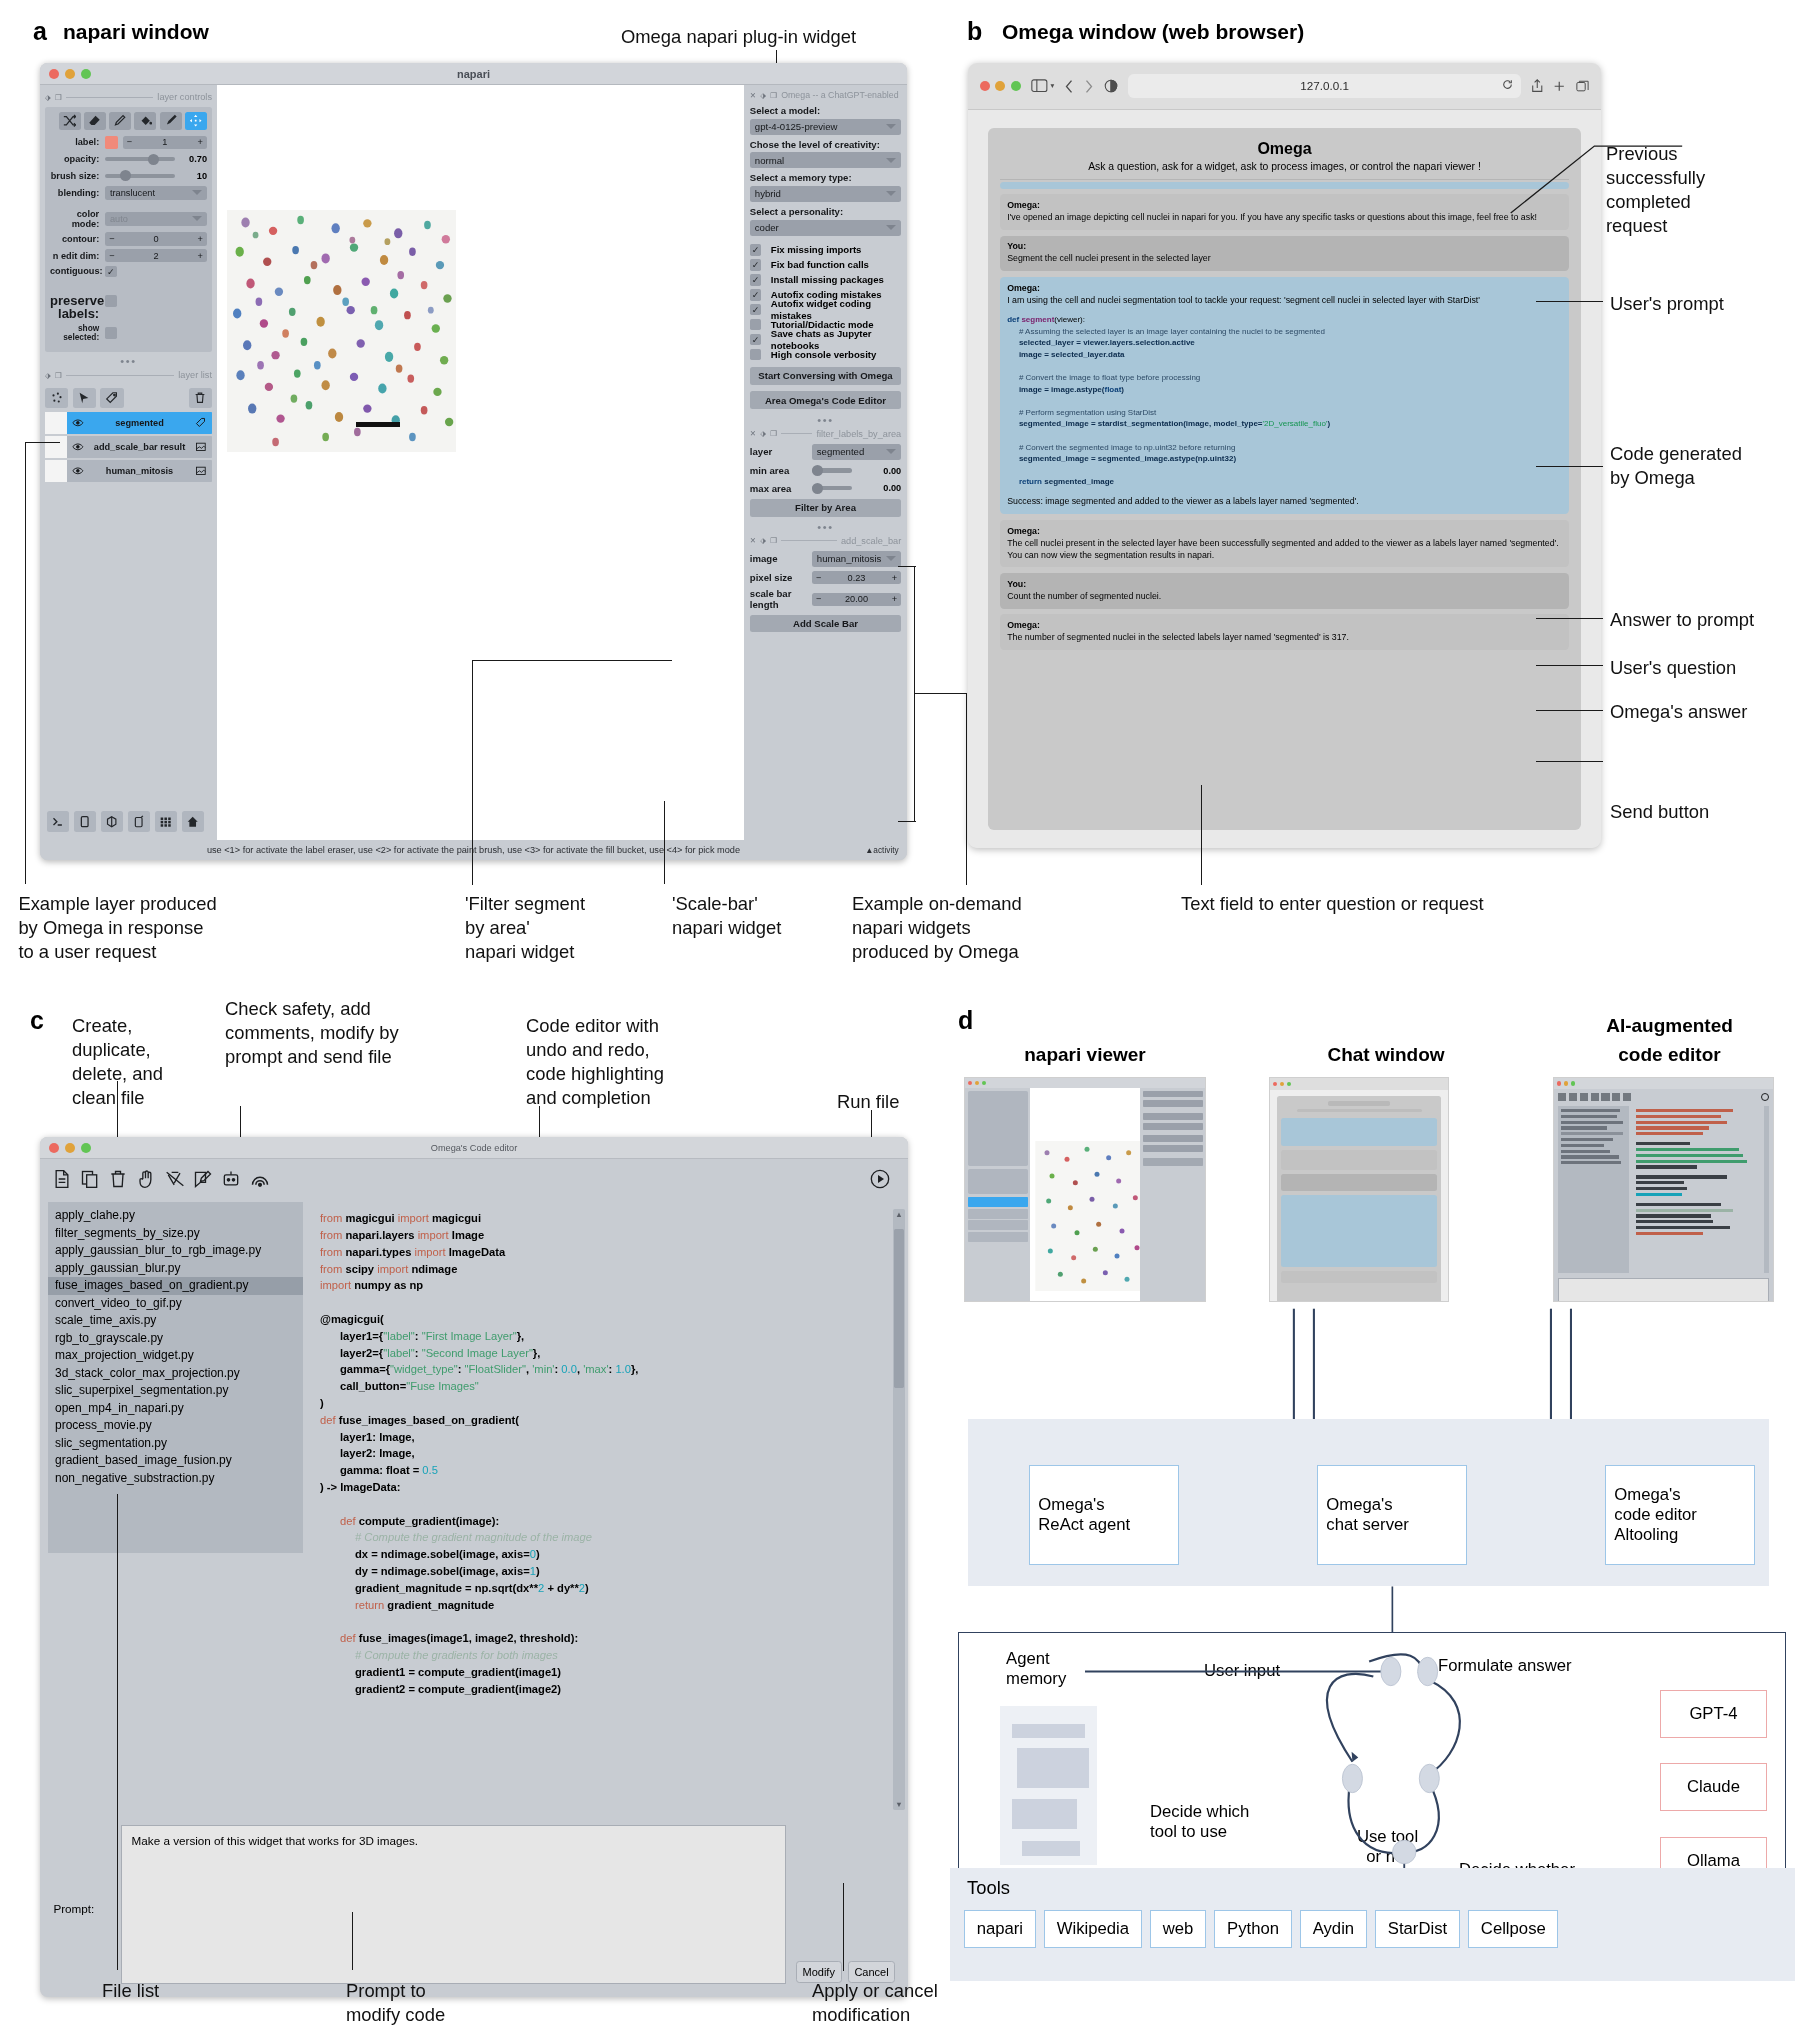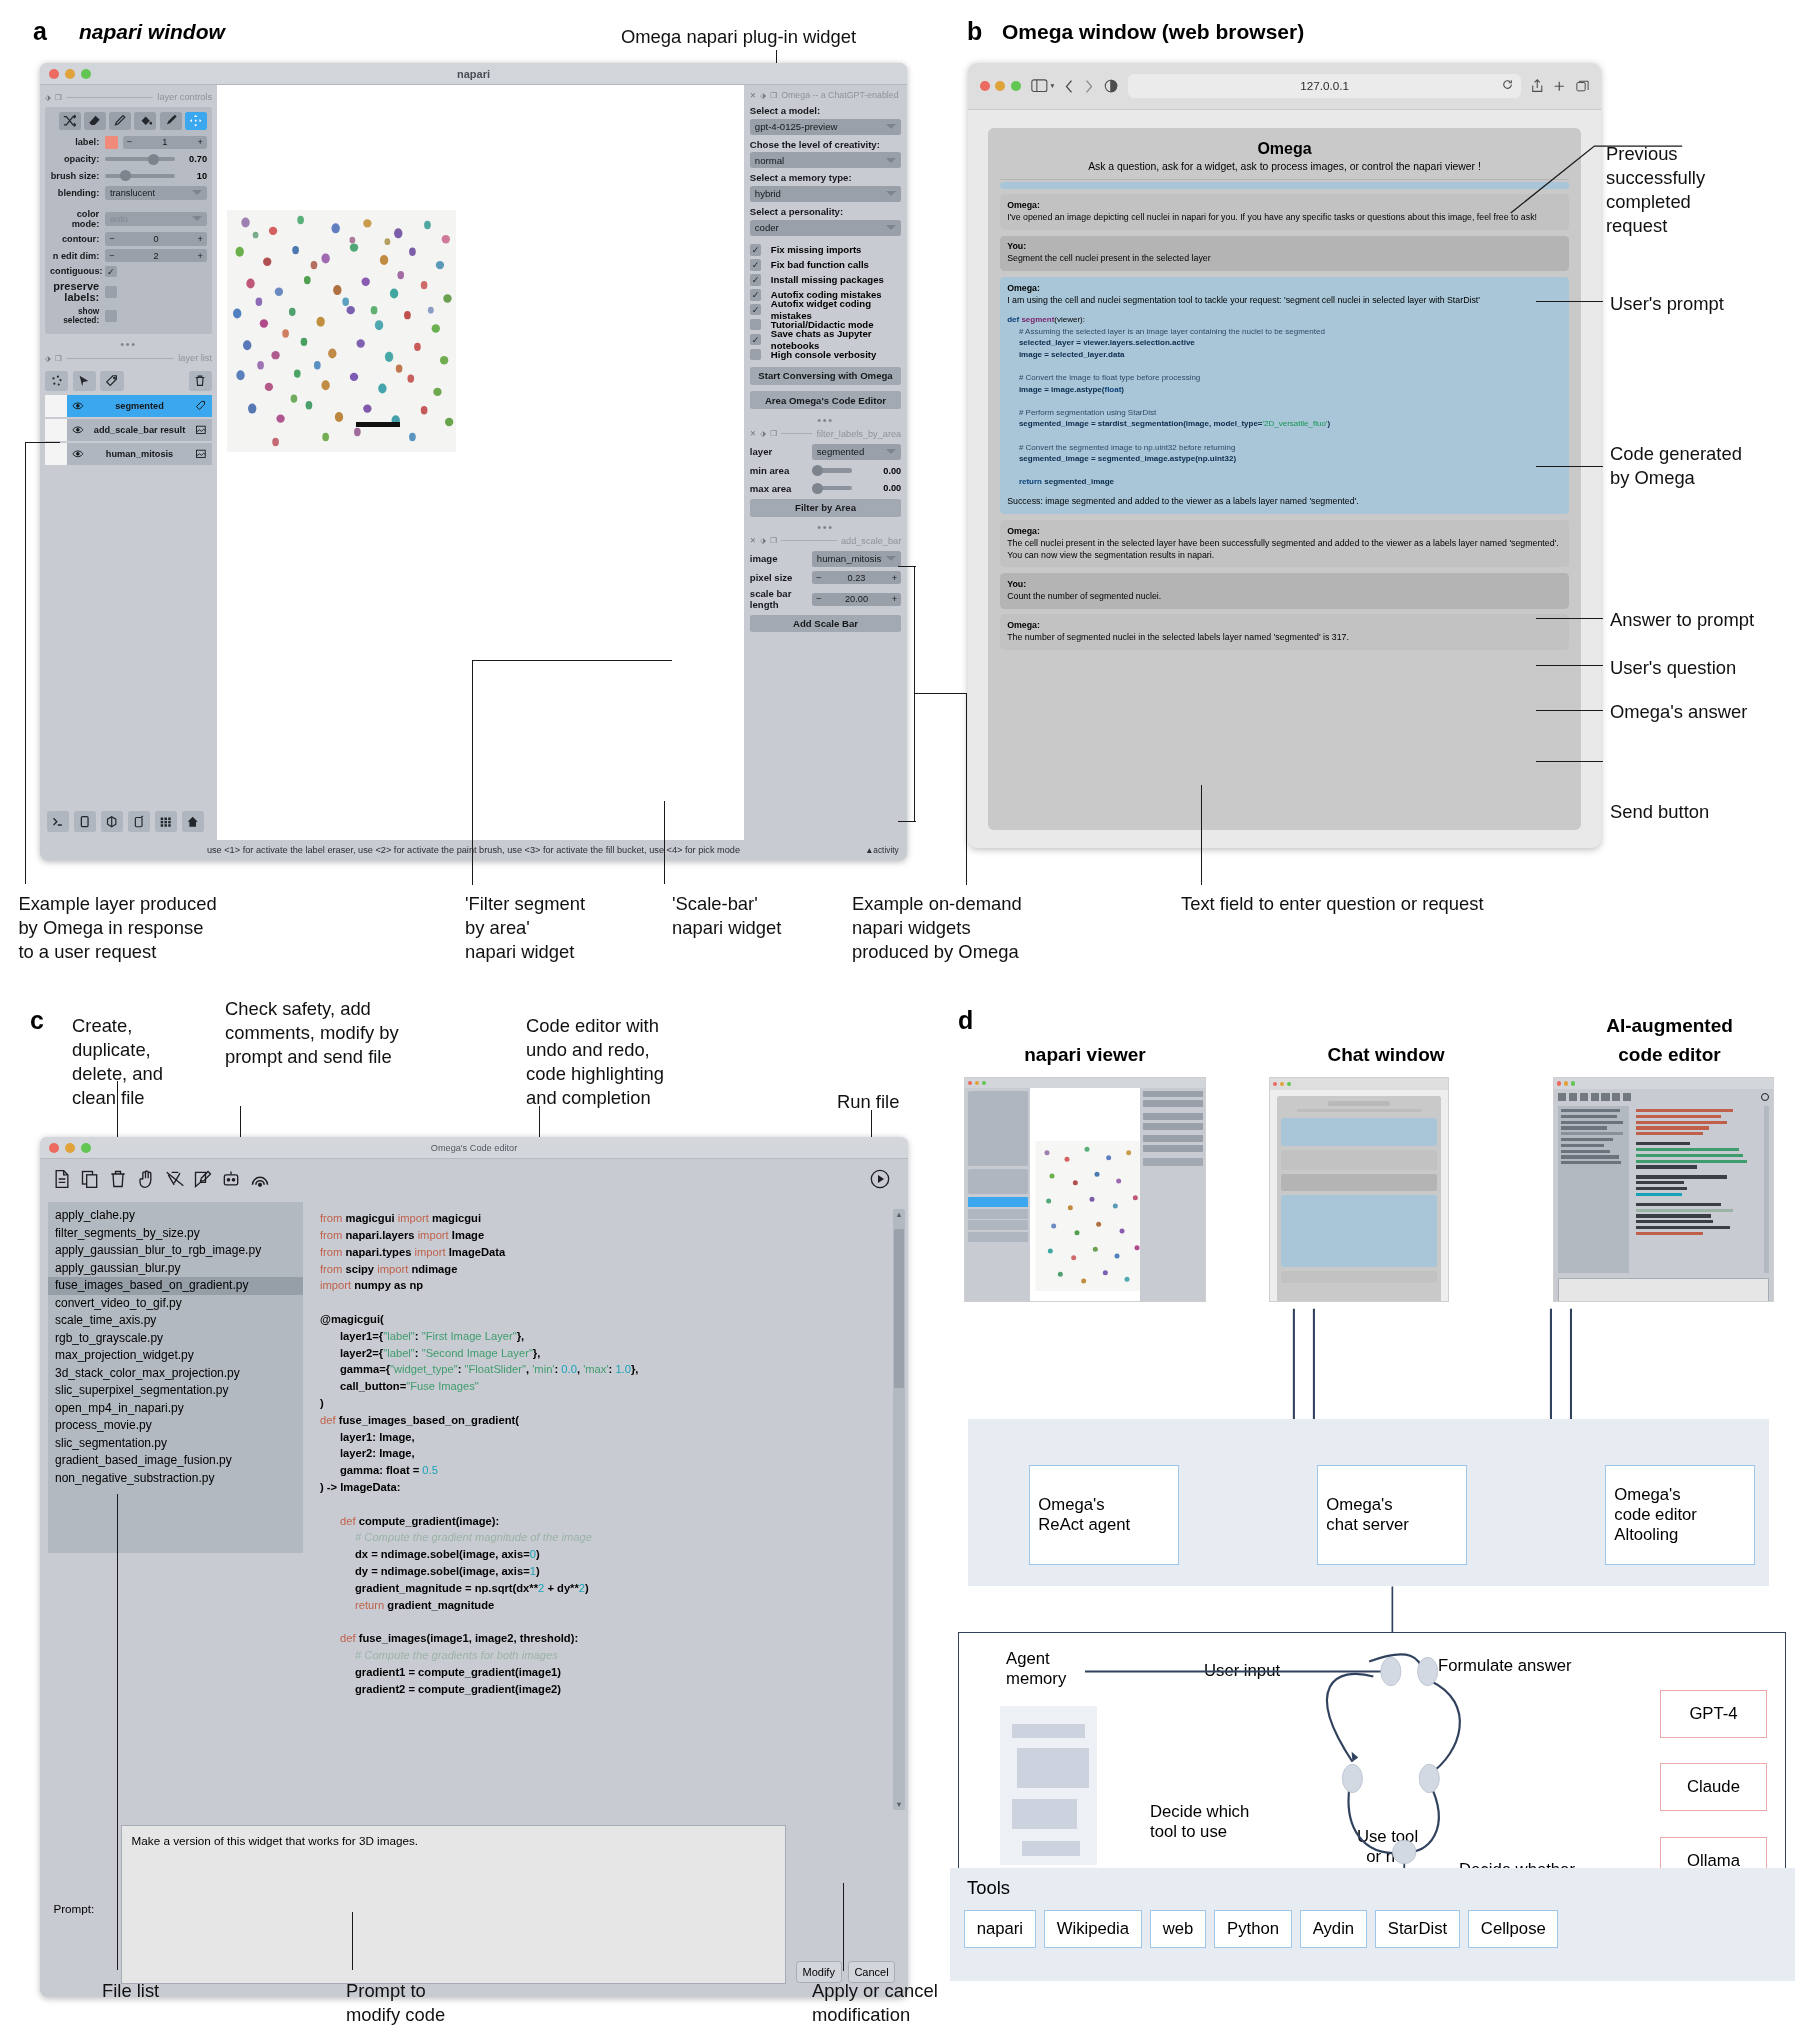--- a/index.html
+++ b/index.html
@@ -167,21 +167,21 @@
   .band { position:absolute; background:#e7ebf2; }
   .compbox { position:absolute; background:#fff; border:1.7px solid #9dc6e8; display:flex; align-items:center; justify-content:flex-start; padding-left:8.3px; font-size:16.7px; line-height:1.2; }
   .modelbox { position:absolute; background:#fff; border:1.7px solid #eda9a9; display:flex; align-items:center; justify-content:center; font-size:16.7px; }
   .toolbox { background:#fff; border:1.3px solid #9dc6e8; height:38px; display:flex; align-items:center; justify-content:center; font-size:16.7px; padding:0 11.7px; }
   .lbl { position:absolute; font-size:16.7px; line-height:1.22; }
 </style>
 </head>
 <body>
 
 <div style="position:absolute;left:33px;top:16.7px;" class="panel-letter">a</div>
-<div style="position:absolute;left:79px;top:20px;font-style:italic;" class="panel-title">napari window</div>
+<div style="position:absolute;left:63px;top:20px;" class="panel-title">napari window</div>
 
 <div class="anno" style="position:absolute;left:621px;top:25px;width:326px;">Omega napari plug-in widget</div>
 <div class="leader vline" style="left:776px;top:50px;height:33px;"></div>
 
 <div id="napari-win">
   <div id="napari-titlebar">
     <div class="traffic">
       <div class="dot r"></div>
       <div class="dot y"></div>
       <div class="dot g"></div>
@@ -314,21 +314,21 @@
         </div>
 
         <div class="ctl-row">
           <div class="ctl-lab">contiguous:</div>
           <div class="ctl-val">
               <div class="cbx">✓</div>
             </div>
         </div>
 
         <div class="ctl-row">
-          <div class="ctl-lab" style="line-height:1.05;font-size:11px;">preserve<br>labels:</div>
+          <div class="ctl-lab" style="line-height:1.05;font-size:13px;margin-top:13px;">preserve<br>labels:</div>
           <div class="ctl-val">
               <div class="cbx"></div>
             </div>
         </div>
 
         <div class="ctl-row">
           <div class="ctl-lab" style="line-height:1.05;font-size:8.3px;">show<br>selected:</div>
           <div class="ctl-val">
               <div class="cbx"></div>
             </div>

